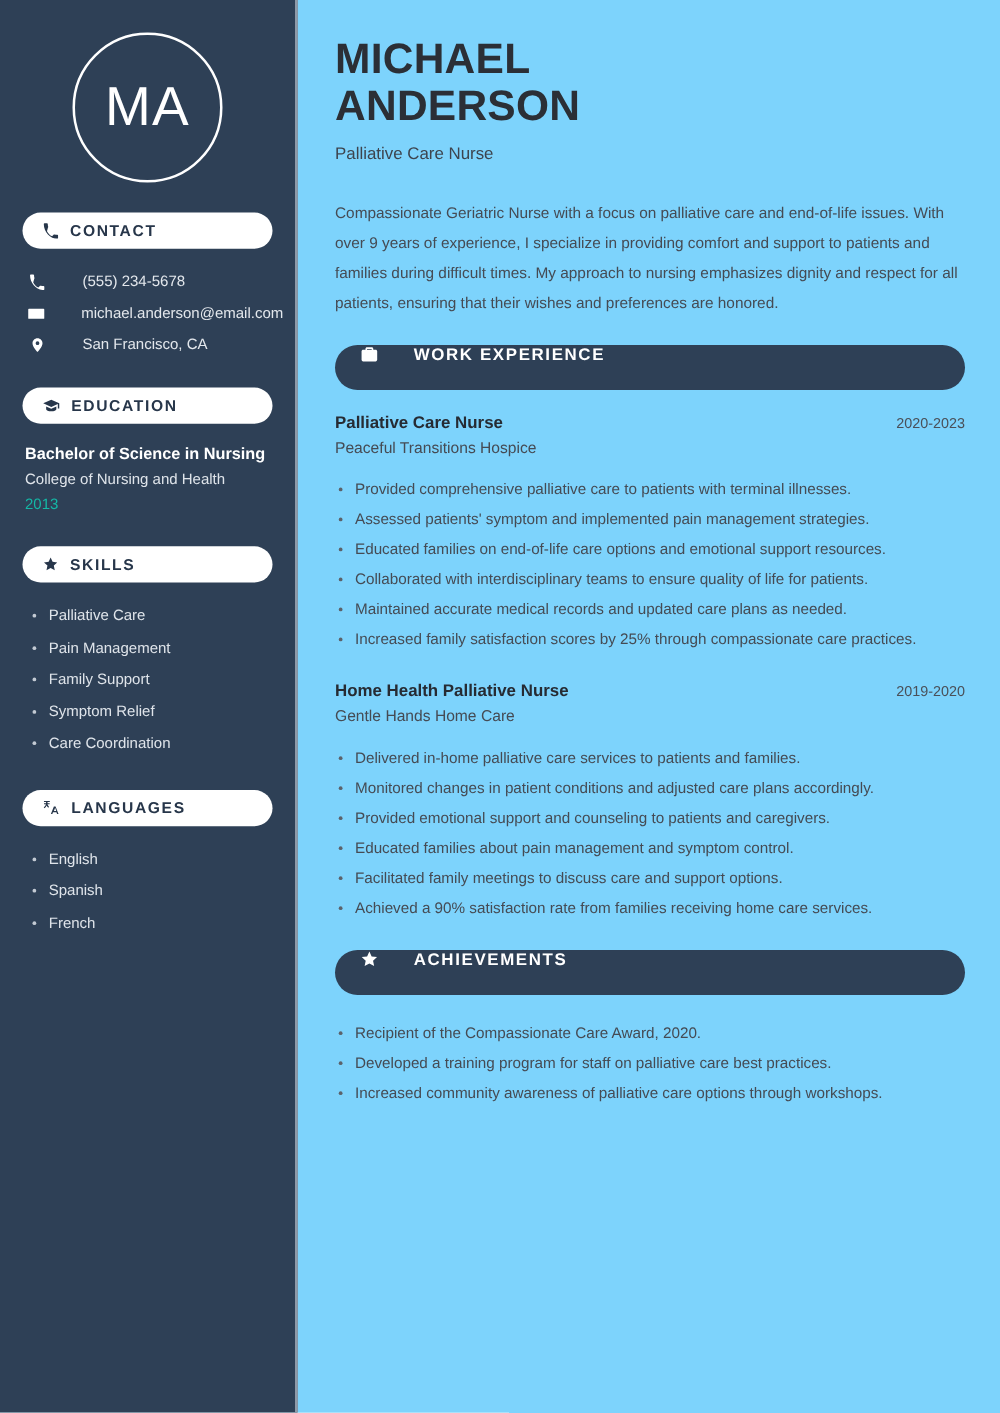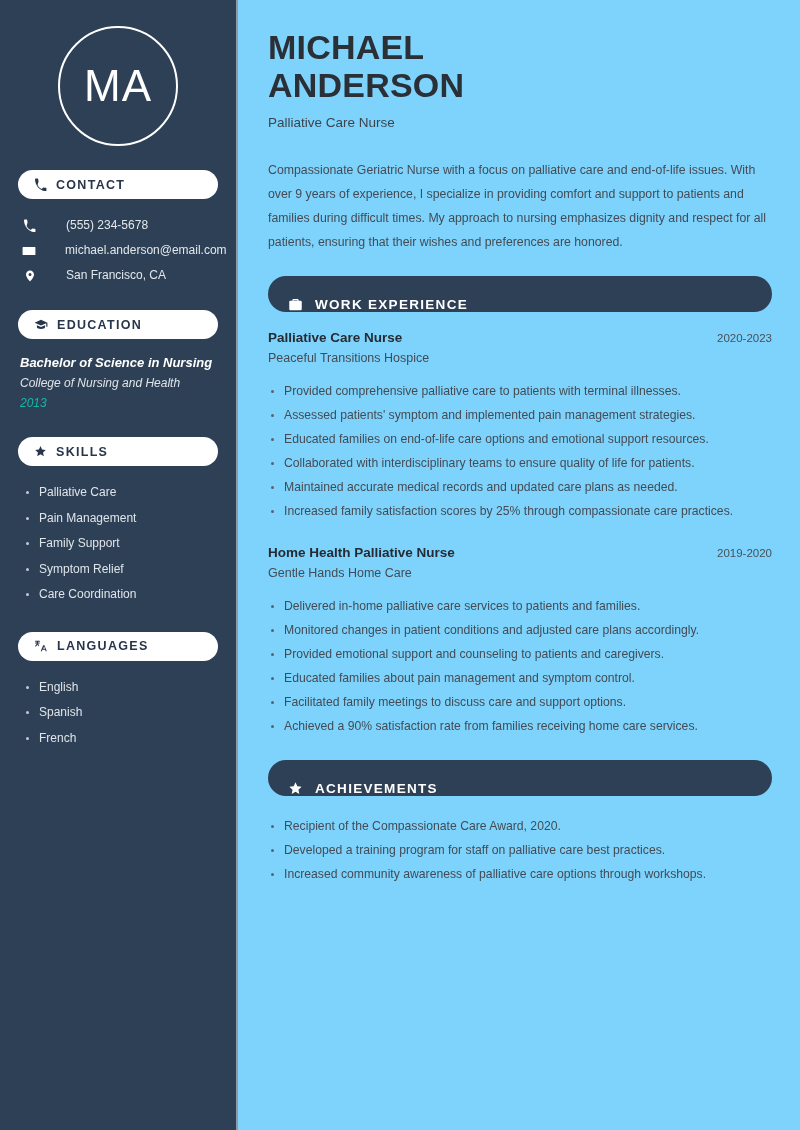--- a/index.html
+++ b/index.html
@@ -76,21 +76,21 @@
     align-items: center;
     gap: 29px;
     font-size: 12px;
     color: #e3e7ec;
     padding: 4px 0 4px 4px;
     line-height: 17px;
   }
   .contact-row .ic { width: 15px; display: flex; justify-content: center; }
   .contact-row .ic svg { display: block; }
 
-  .edu-block { padding-left: 2px; margin-bottom: 24px; font-style: italic; }
+  .edu-block { padding-left: 2px; margin-bottom: 24px; }
   .edu-degree { font-size: 13px; font-weight: bold; color: #ffffff; line-height: 20px; }
   .edu-school { font-size: 12px; color: #dfe4ea; line-height: 20px; }
   .edu-year  { font-size: 12px; color: #14b8a6; line-height: 20px; }
 
   .side-list { list-style: none; margin-bottom: 24px; padding-left: 6px; }
   .side-list li {
     position: relative;
     font-size: 12px;
     color: #dfe4ea;
     padding-left: 15px;
@@ -134,22 +134,22 @@
     margin-bottom: 22px;
   }
 
   
   .bar {
     background: #2e4056;
     color: #ffffff;
     border-radius: 999px;
     height: 36px;
     display: flex;
-    align-items: flex-end;
-    gap: 12px;
+    align-items: flex-start;
+    gap: 28px;
     padding: 0 20px;
     font-size: 13.5px;
     font-weight: bold;
     letter-spacing: 1.3px;
     margin-bottom: 18px;
   }
   .bar .ic { display: flex; align-items: center; }
   .bar .ic svg { display: block; }
 
   .job { margin-bottom: 22px; }

